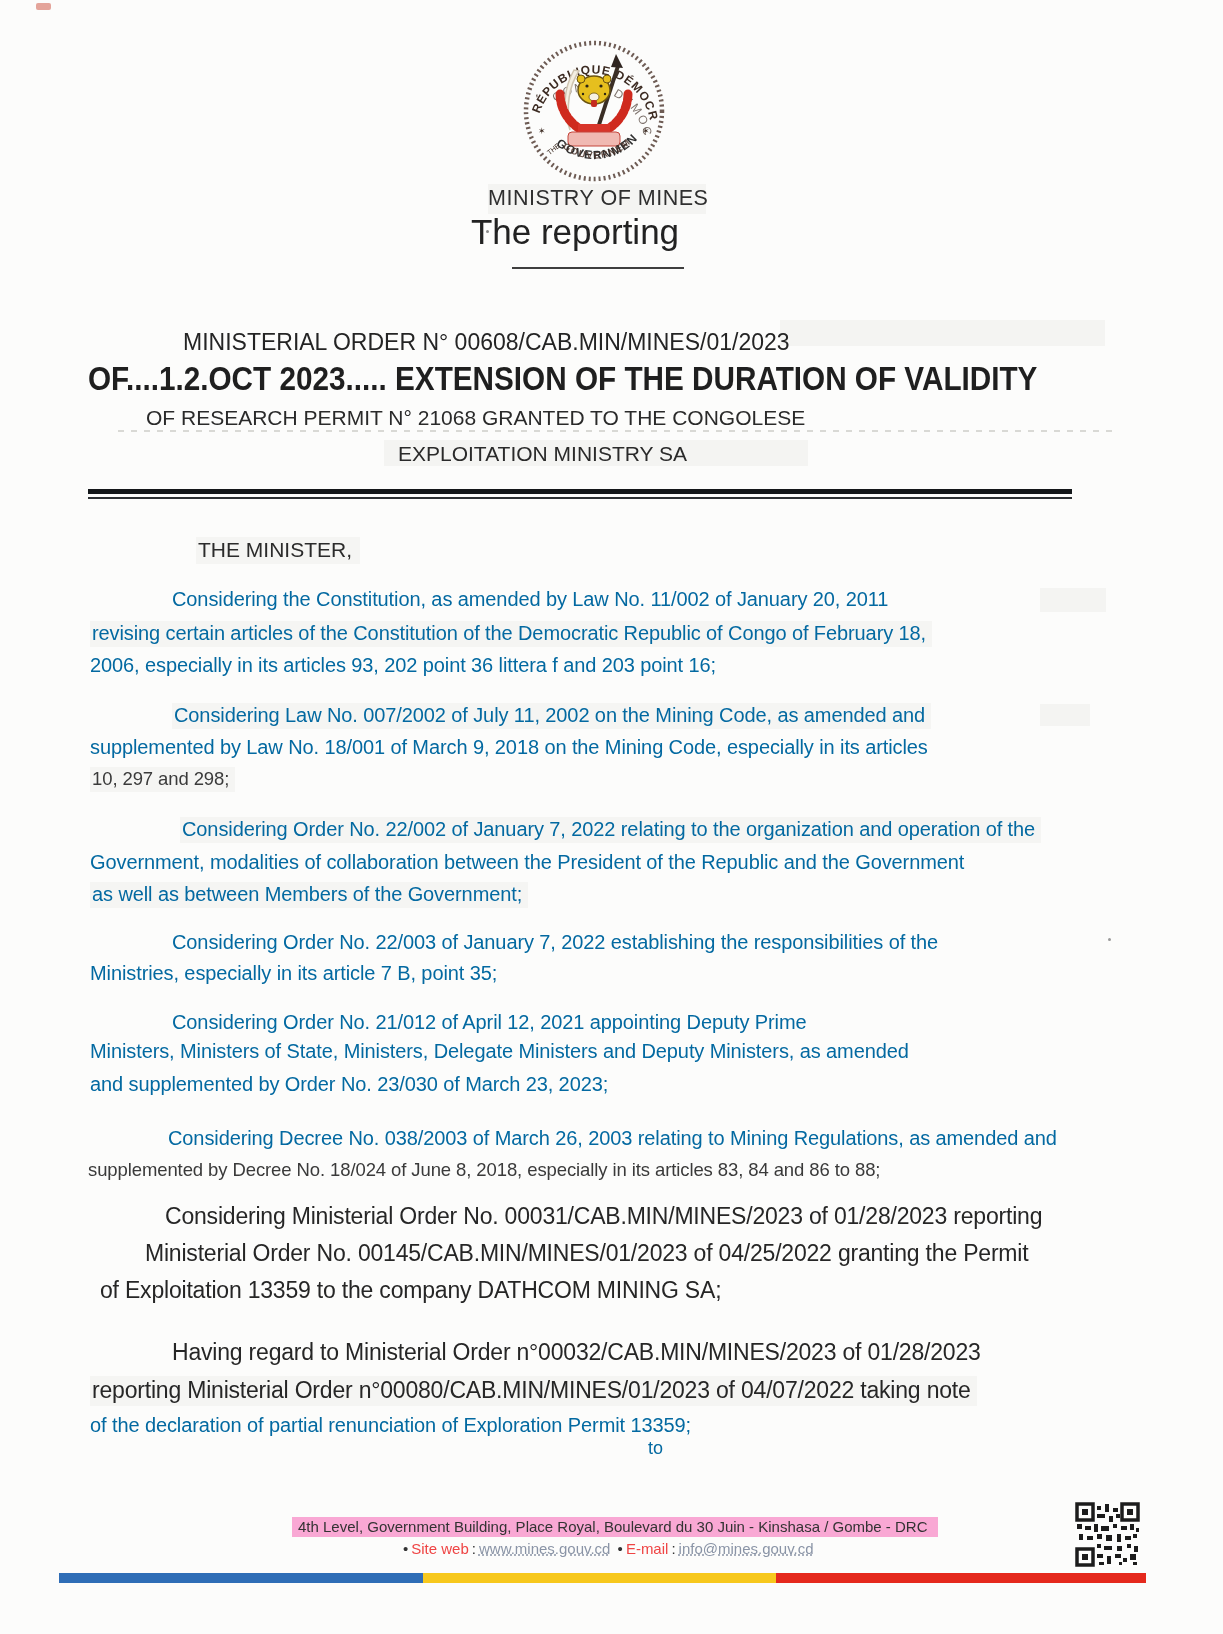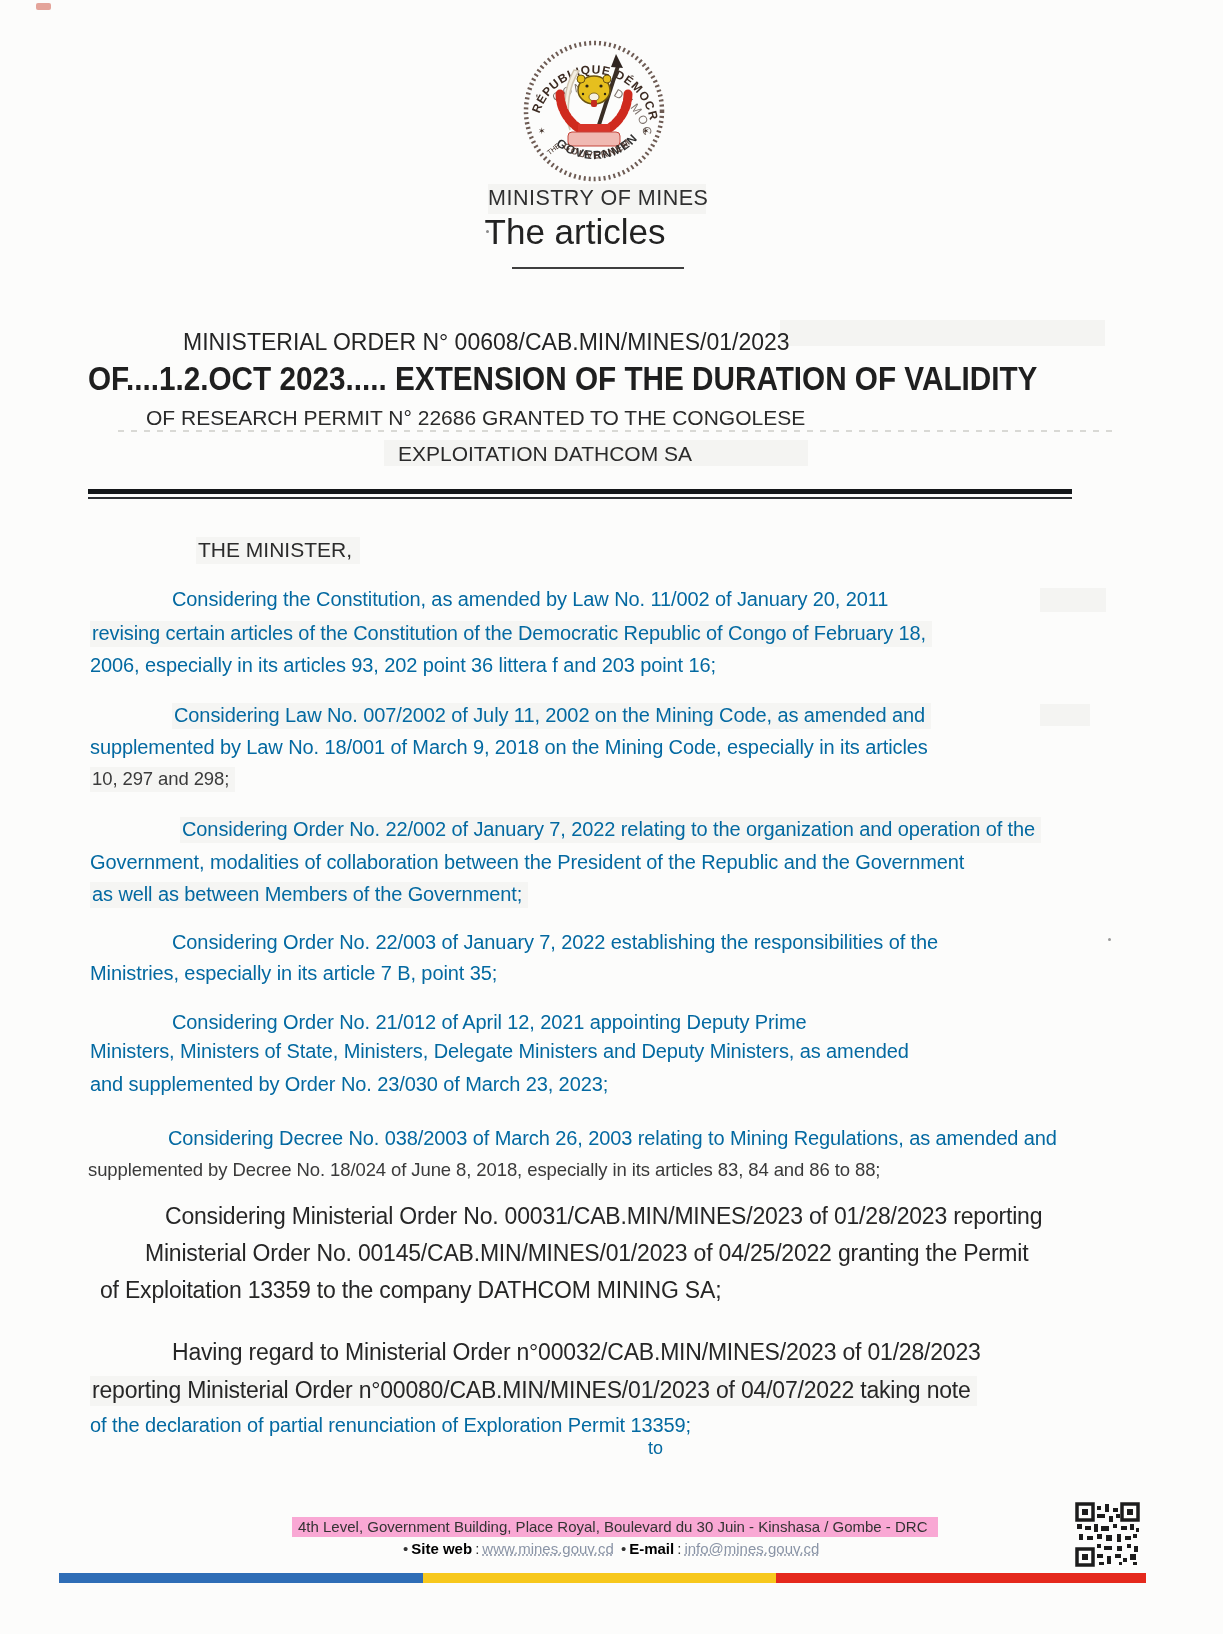--- a/index.html
+++ b/index.html
@@ -33,21 +33,21 @@
   .art{position:absolute;}
   .dotline{left:118px;top:430px;width:997px;height:2px;
     background:repeating-linear-gradient(90deg,#d9d9d5 0 6px,transparent 6px 13px);}
   .box-art{background:#f4f4f2;}
   .smudge-red{left:36px;top:3px;width:15px;height:7px;background:#cf5b4b;opacity:.55;border-radius:2px;}
   .dot1{left:486px;top:230px;width:3px;height:3px;background:#8a8a8a;border-radius:50%;}
   .dot2{left:1108px;top:938px;width:3px;height:3px;background:#9a9a9a;border-radius:50%;}
   
   .addr{left:292px;top:1517px;font-size:15px;color:#333;background:#f9a8d4;padding:1px 10px 2px 6px;}
   .contact{left:400px;top:1540px;font-size:15px;color:#333;}
-  .contact .lbl{font-weight:bold;color:#000000;margin-top:16px;}
+  .contact .lbl{font-weight:normal;color:#ef4444;margin-top:16px;}
   .contact .lnk{color:#8a94a6;text-decoration:underline;text-decoration-style:dotted;}
   .contact .sep{margin:0 3px;}
   .qr{left:1075px;top:1502px;width:65px;height:65px;}
   .flag{top:1573px;height:10px;}
   .flag-blue{left:59px;width:364px;background:#2f6db6;}
   .flag-yellow{left:423px;width:353px;background:#f7c81d;}
   .flag-red{left:776px;width:370px;background:#e5291d;}
 </style>
 </head>
 <body>
@@ -99,27 +99,27 @@
     <text font-size="12" font-weight="bold" fill="#2e2e2e" letter-spacing="1.5">
       <textPath href="#arcBot" startOffset="12%">GOVERNMENT</textPath>
     </text>
     <text x="27" y="116" font-size="7" fill="#3c2b22" transform="rotate(-38 29 116)">THE</text>
     <text font-size="9.5" font-weight="bold" fill="#4a332a" opacity="0.85" letter-spacing="1.5">
       <textPath href="#arcBot2" startOffset="10%">GOUVERNEMENT</textPath>
     </text>
   </svg>
 
   <div class="abs ministry">MINISTRY OF MINES</div>
-  <div class="abs minister">The articles</div>
+  <div class="abs minister">The reporting</div>
   <div class="abs minister-underline"></div>
 
   <div class="abs t1">MINISTERIAL ORDER N° 00608/CAB.MIN/MINES/01/2023</div>
   <div class="abs t2">OF....1.2.OCT 2023..... EXTENSION OF THE DURATION OF VALIDITY</div>
-  <div class="abs t3">OF RESEARCH PERMIT N° 22686 GRANTED TO THE CONGOLESE</div>
-  <div class="abs t4">EXPLOITATION DATHCOM SA</div>
+  <div class="abs t3">OF RESEARCH PERMIT N° 21068 GRANTED TO THE CONGOLESE</div>
+  <div class="abs t4">EXPLOITATION MINISTRY SA</div>
 
   <div class="abs sep-thick"></div>
   <div class="abs sep-thin"></div>
 
   <div class="abs salutation">THE MINISTER,</div>
 
   <div class="abs line" style="left:172px;top:588px;">Considering the Constitution, as amended by Law No. 11/002 of January 20, 2011</div>
   <div class="abs line shade" style="left:90px;top:621px;">revising certain articles of the Constitution of the Democratic Republic of Congo of February 18,</div>
   <div class="abs line" style="left:90px;top:654px;">2006, especially in its articles 93, 202 point 36 littera f and 203 point 16;</div>
 

